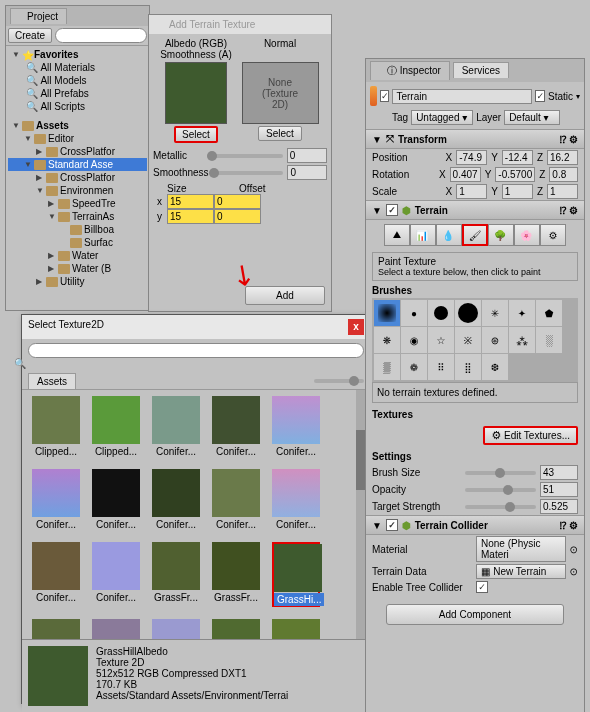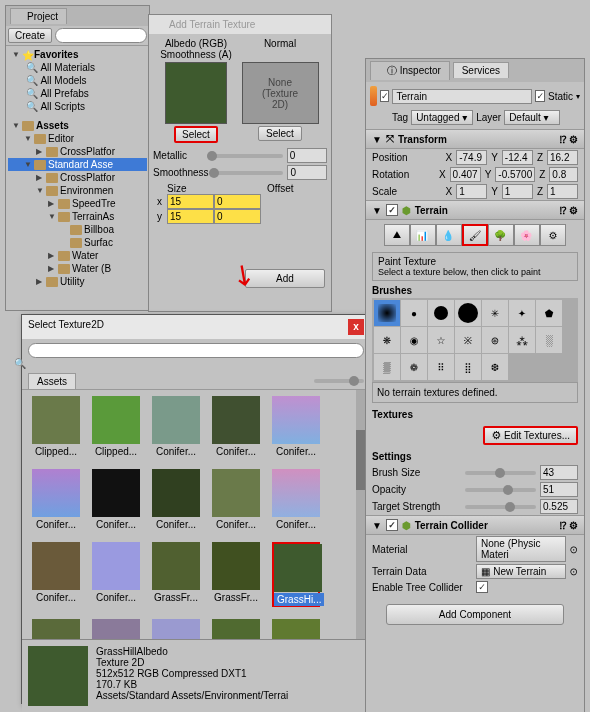--- a/index.html
+++ b/index.html
@@ -156,35 +156,35 @@
       </div>
       <span class="numbox">0</span>
     </div>
   <div class="field">
       <label>Smoothness</label>
       <div class="slider">
         <div class="thumb-handle" style="left:0;"></div>
       </div>
       <span class="numbox">0</span>
     </div>
-  <div style="display:flex; padding:2px 8px 0 18px;gap:28px;">
+  <div style="display:flex; padding:2px 8px 0 18px;">
     <div style="width:72px;">Size</div>
     <div>Offset</div>
   </div>
   <div style="display:flex; padding:0 8px; align-items:center;">
     <span style="width:10px;">x</span>
     <input class="wide-num" value="15" style="">
     <input class="wide-num" value="0" style="">
   </div>
   <div style="display:flex; padding:0 8px; align-items:center;">
     <span style="width:10px;">y</span>
     <input class="wide-num" value="15" style="">
     <input class="wide-num" value="0" style="">
   </div>
-  <div style="position:absolute; bottom:23px; right:6px;">
+  <div style="position:absolute; bottom:6px; right:6px;">
     <div class="btn" style="width:80px; text-align:center; padding:3px;">Add</div>
   </div>
 </div>
 <div class="arrow-red" style="left:232px; top:258px;">↘</div>
 
 <div class="asset-browser">
   <div class="title">
     <span>Select Texture2D</span>
     <span class="close-x">x</span>
   </div>

